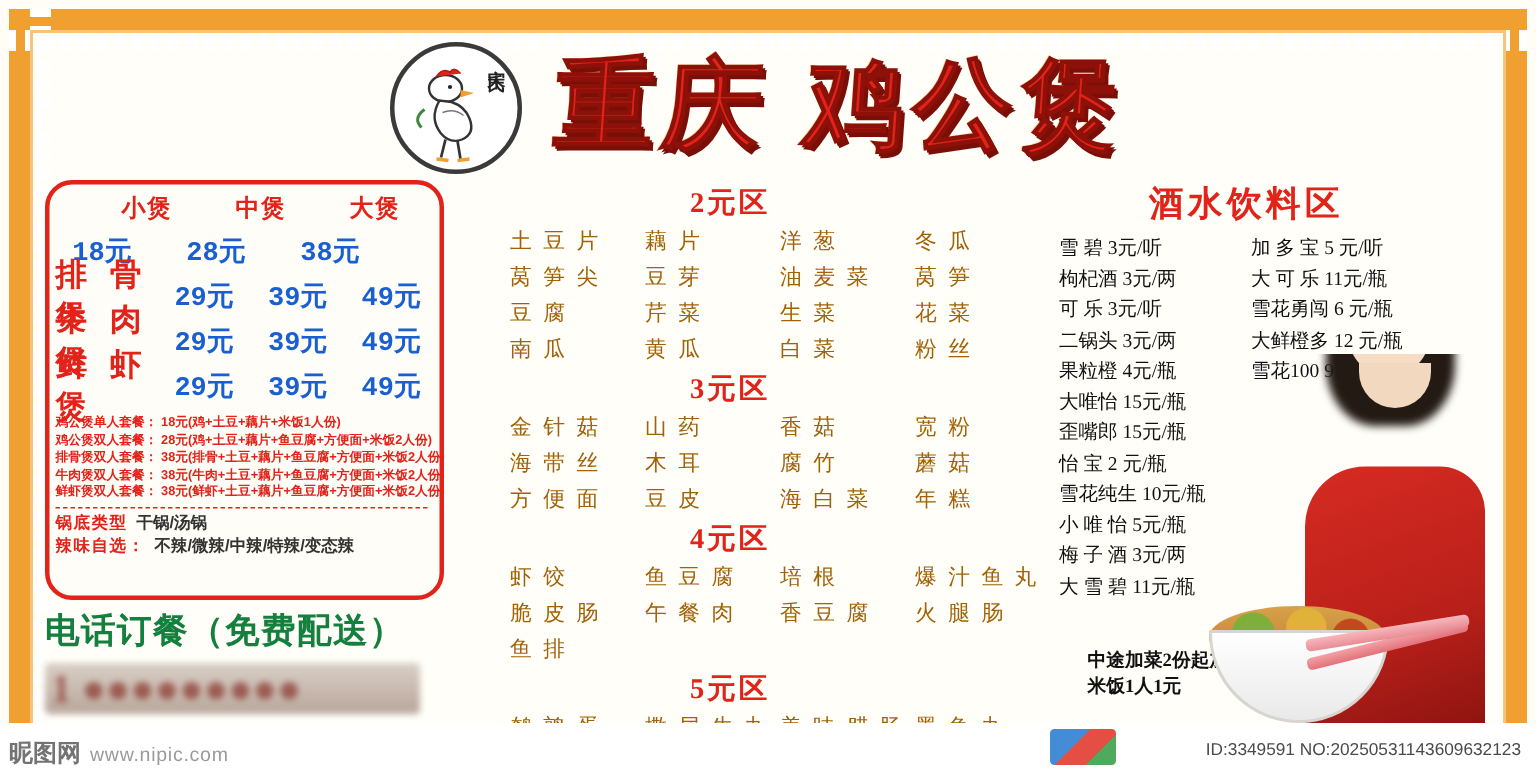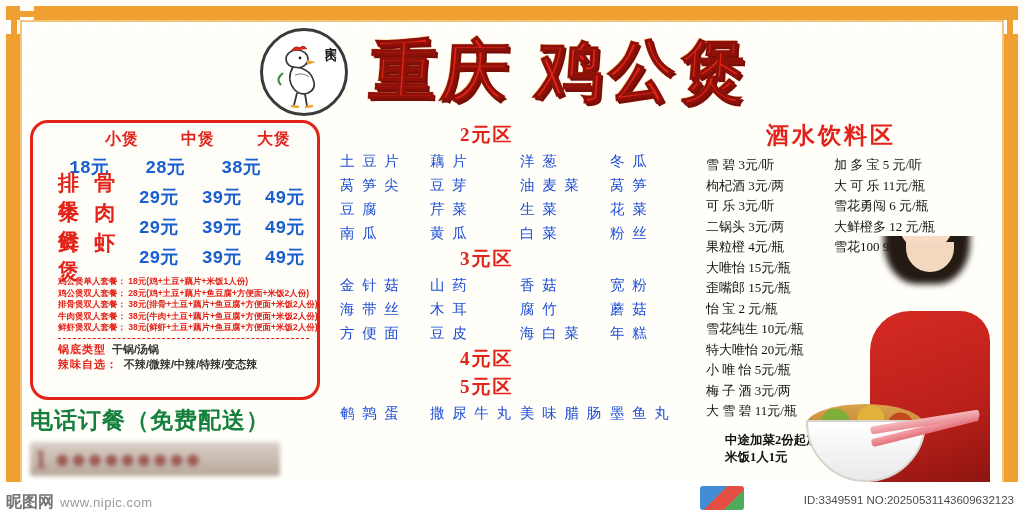--- a/index.html
+++ b/index.html
@@ -70,25 +70,25 @@
       2px 2px 0 #7a0f08, 3px 3px 0 #7a0f08,
       -1px -1px 0 #ffd9a0;
     -webkit-text-stroke: 1px #8d1109;
     transform: skewX(-4deg);
     white-space: nowrap;
   }
 
   
   #price-panel {
     position: absolute; left: 30px; top: 120px;
-    width: 290px; height: 280px;
+    width: 266px; height: 280px;
     border: 3px solid #e2231a;
     border-radius: 18px;
     background: #fffdf7;
-    padding: 6px 8px 4px 25px;
+    padding: 6px 8px 4px 4px;
   }
   .price-head {
     display: flex; justify-content: flex-end; gap: 14px;
     padding-right: 4px; margin-bottom: 2px;
   }
   .price-head span {
     width: 62px; text-align: center;
     color: #e2231a; font-weight: bold; font-size: 16px;
     font-family: "Liberation Serif", serif;
     letter-spacing: 1px;
@@ -156,21 +156,21 @@
     font-family: "Liberation Serif", serif;
     letter-spacing: 2px;
     margin: 2px 0 2px 120px;
   }
   .zone-grid {
     display: grid; grid-template-columns: repeat(4, 1fr);
     row-gap: 2px;
   }
   .zone-grid.c4 { grid-template-columns: repeat(4, 1fr); }
   .zone-grid div {
-    font-size: 14.5px; color: #1d4ed8; line-height: 22px;
+    font-size: 14.5px; color: #a16207; line-height: 22px;
     font-family: "Liberation Serif", serif;
     letter-spacing: 2px;
     white-space: nowrap;
   }
 
   
   #drinks {
     position: absolute; left: 706px; top: 120px; width: 250px;
   }
   #drinks .dtitle {
@@ -404,20 +404,31 @@
       <div>木 耳</div>
       <div>腐 竹</div>
       <div>蘑 菇</div>
       <div>方 便 面</div>
       <div>豆 皮</div>
       <div>海 白 菜</div>
       <div>年 糕</div>
     </div>
 
     <div class="zone-title">4元区</div>
+    <div class="zone-grid c4">
+      <div>虾 饺</div>
+      <div>鱼 豆 腐</div>
+      <div>培 根</div>
+      <div>爆 汁 鱼 丸</div>
+      <div>脆 皮 肠</div>
+      <div>午 餐 肉</div>
+      <div>香 豆 腐</div>
+      <div>火 腿 肠</div>
+      <div>鱼 排</div>
+    </div>
 
     <div class="zone-title">5元区</div>
     <div class="zone-grid c4">
       <div>鹌 鹑 蛋</div>
       <div>撒 尿 牛 丸</div>
       <div>美 味 腊 肠</div>
       <div>墨 鱼 丸</div>
     </div>
   </div>
 
@@ -427,21 +438,20 @@
       <div class="drink-col">
         <div>雪  碧 3元/听</div>
         <div>枸杞酒 3元/两</div>
         <div>可  乐 3元/听</div>
         <div>二锅头 3元/两</div>
         <div>果粒橙 4元/瓶</div>
         <div>大唯怡 15元/瓶</div>
         <div>歪嘴郎 15元/瓶</div>
         <div>怡  宝 2 元/瓶</div>
         <div>雪花纯生 10元/瓶</div>
-        <div>特大唯怡 20元/瓶</div>
         <div>小 唯 怡 5元/瓶</div>
         <div>梅 子 酒 3元/两</div>
         <div>大 雪 碧 11元/瓶</div>
       </div>
       <div class="drink-col">
         <div>加 多 宝 5 元/听</div>
         <div>大 可 乐 11元/瓶</div>
         <div>雪花勇闯 6 元/瓶</div>
         <div>大鲜橙多 12 元/瓶</div>
         <div>雪花100  9 元/瓶</div>

